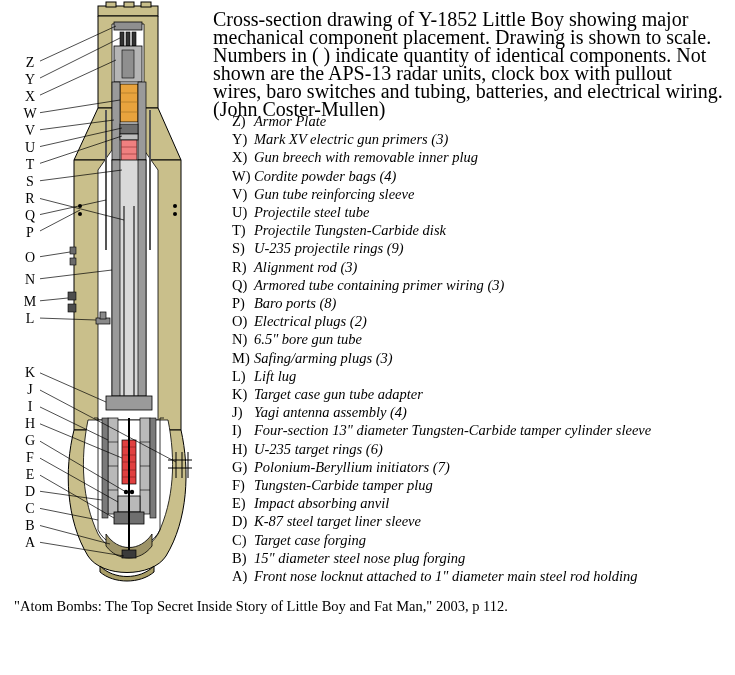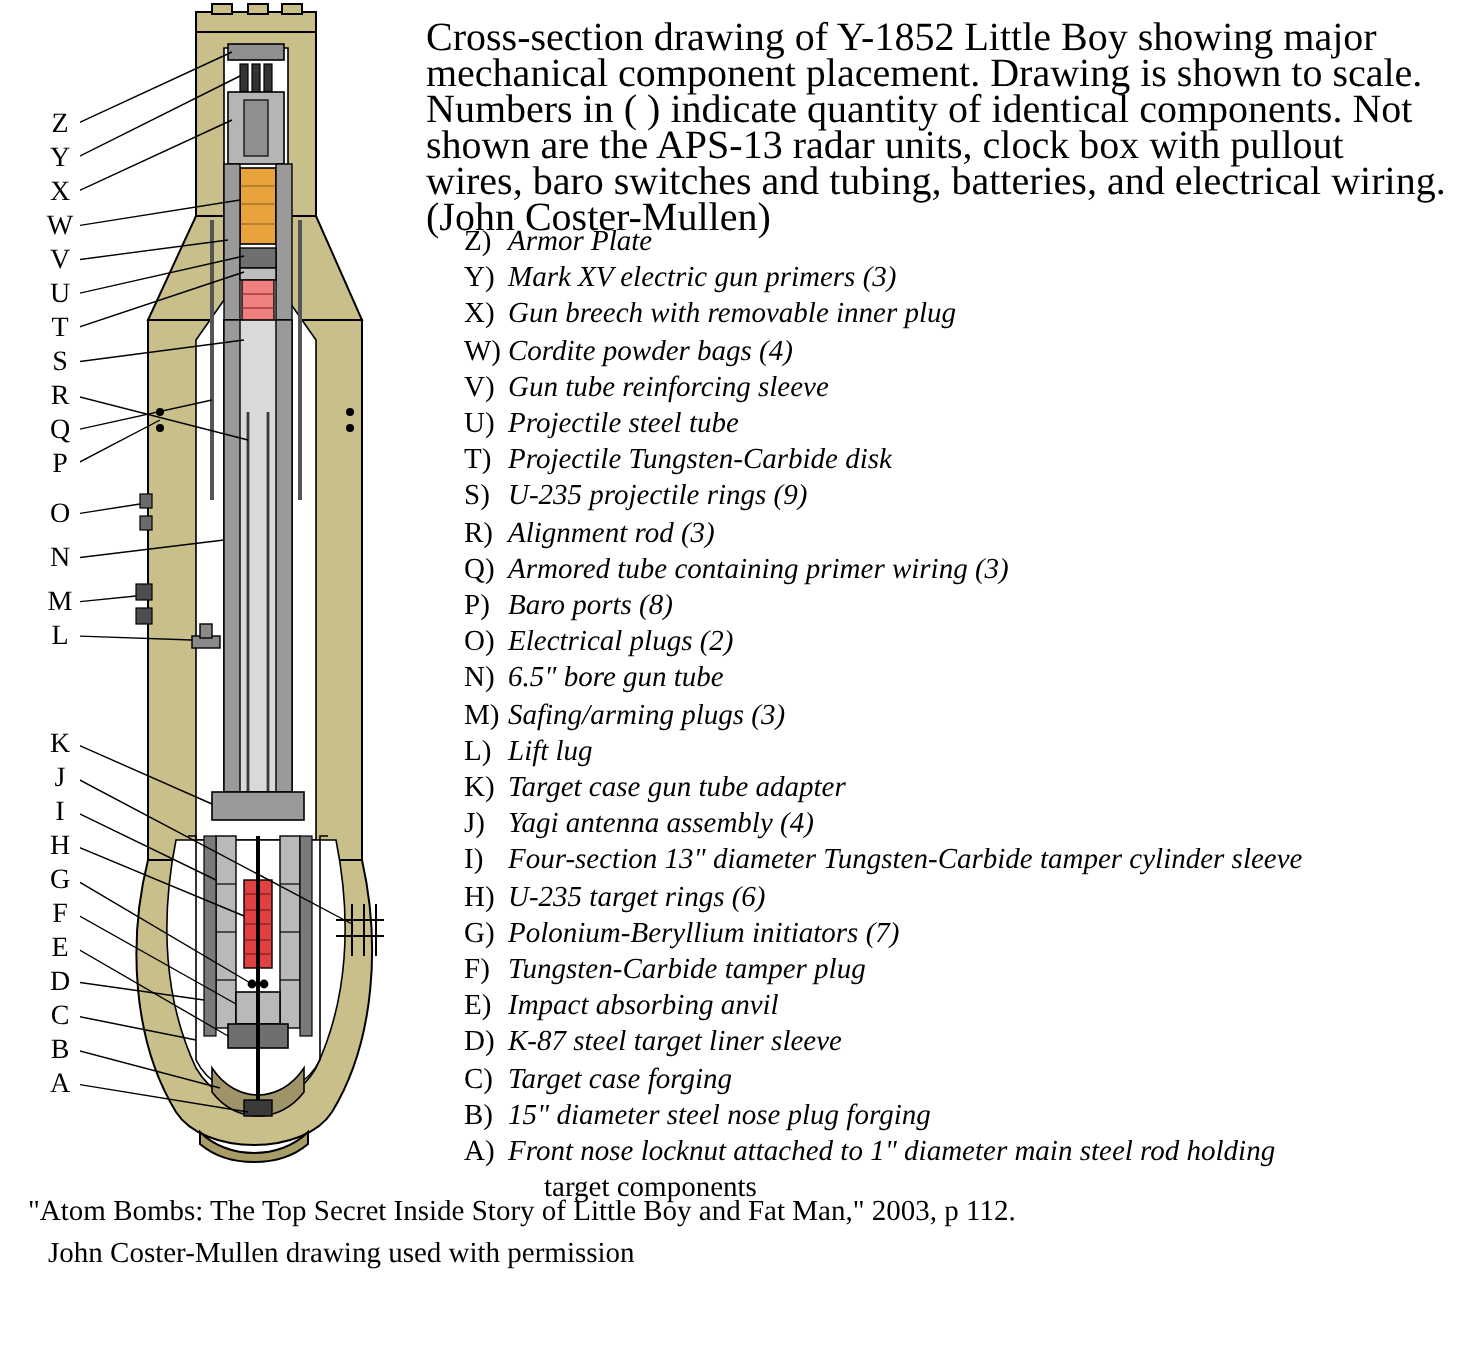--- a/index.html
+++ b/index.html
@@ -431,21 +431,19 @@
       <span class="legend-text">Target case forging</span>
     </div>
     <div class="legend-row">
       <span class="legend-key">B)</span>
       <span class="legend-text">15" diameter steel nose plug forging</span>
     </div>
     <div class="legend-row">
       <span class="legend-key">A)</span>
       <span class="legend-text">Front nose locknut attached to 1" diameter main steel rod holding</span>
     </div>
-    <div class="legend-cont">target components</div>
   </div>
 
   <div class="footer">
     <div class="line1">"Atom Bombs: The Top Secret Inside Story of Little Boy and Fat Man," 2003, p 112.</div>
-    <div class="line2">John Coster-Mullen drawing used with permission</div>
   </div>
 
 </div>
 
 </body></html>

